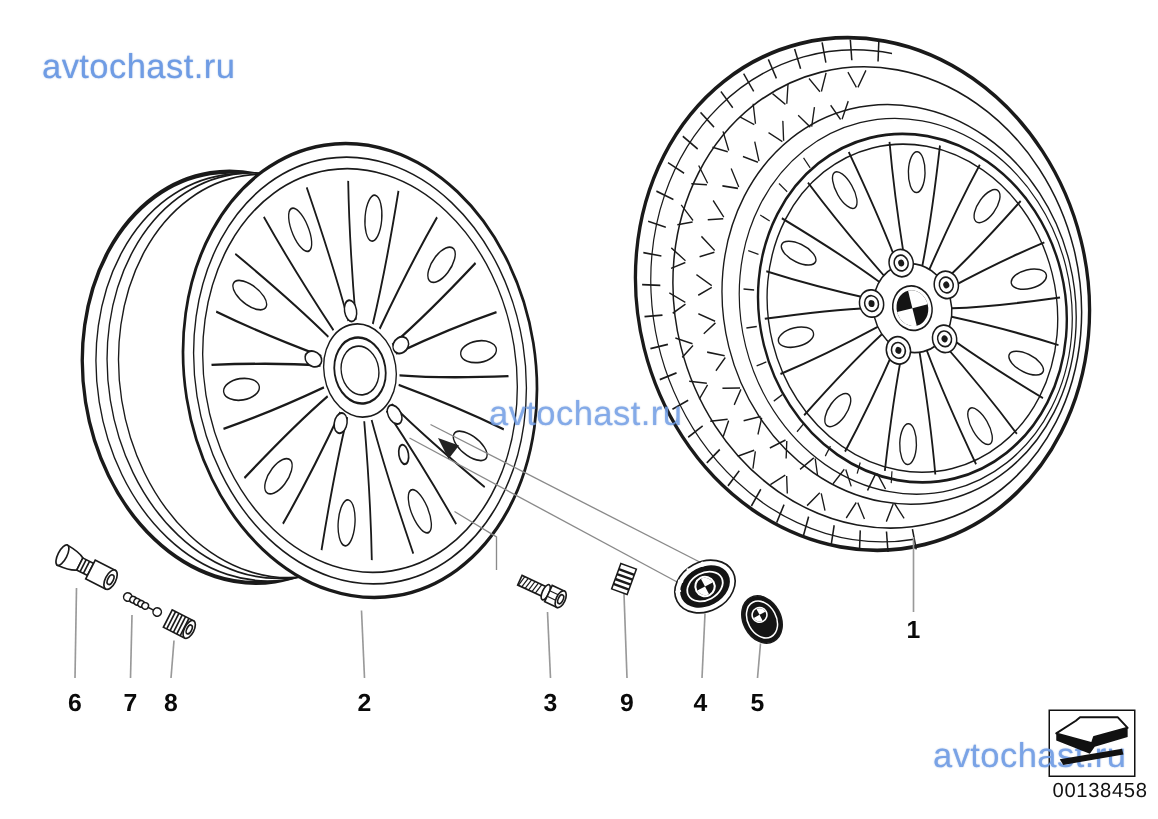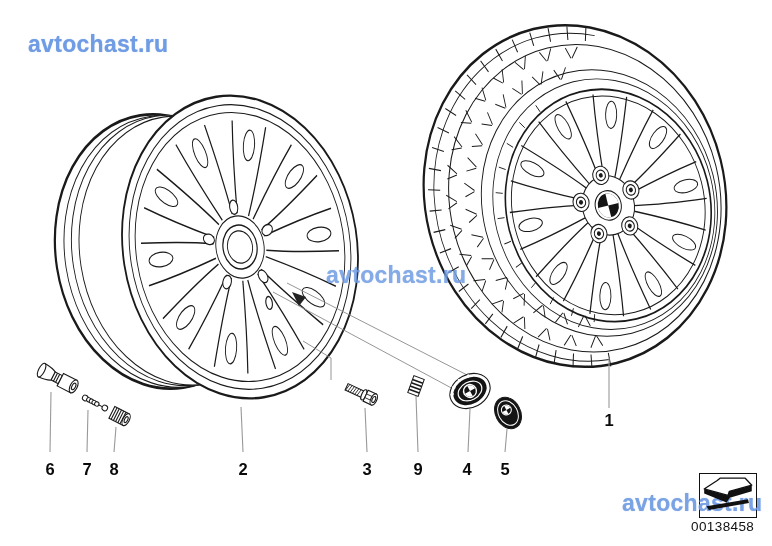--- a/index.html
+++ b/index.html
@@ -2,37 +2,37 @@
 <html><head>
 <meta charset="utf-8">
 <style>
   html,body{margin:0;padding:0;background:#fff;}
   .stage{
     position:relative;width:772px;height:546px;background:#fff;overflow:hidden;
     font-family:"Liberation Sans","DejaVu Sans",sans-serif;
   }
   .stage svg.art{position:absolute;left:0;top:0;}
   .wm{
-    position:absolute;color:#6f9ce4;font-weight:bold;font-size:23px;letter-spacing:.3px;
+    position:absolute;color:#6f9ce4;font-weight:normal;font-size:23px;letter-spacing:.3px;
     text-shadow:0 0 1px rgba(70,120,200,.55);white-space:nowrap;user-select:none;
   }
   .wm1{left:28px;top:31px;}
   .wm2{left:326px;top:262px;opacity:.85;z-index:3;}
   .wm3{left:622px;top:490px;opacity:.92;z-index:5;}
   .co{
     position:absolute;transform:translateX(-50%);
     font-size:16.5px;font-weight:700;color:#0a0a0a;z-index:4;
   }
   .stampbox{
     position:absolute;left:699px;top:473px;width:58px;height:45px;
     background:#fff;border:1.4px solid #111;box-sizing:border-box;
   }
   .stampbox svg{position:relative;z-index:6;display:block;}
   .stampcode{
-    position:absolute;left:691px;top:519px;width:74px;text-align:left;
+    position:absolute;left:691px;top:519px;width:74px;text-align:right;
     font-size:13.5px;color:#111;letter-spacing:.4px;z-index:4;
   }
 </style>
 </head>
 <body>
 
 <div class="stage">
 
   <svg class="art" width="772" height="546" viewBox="0 0 772 546">
     <defs>

